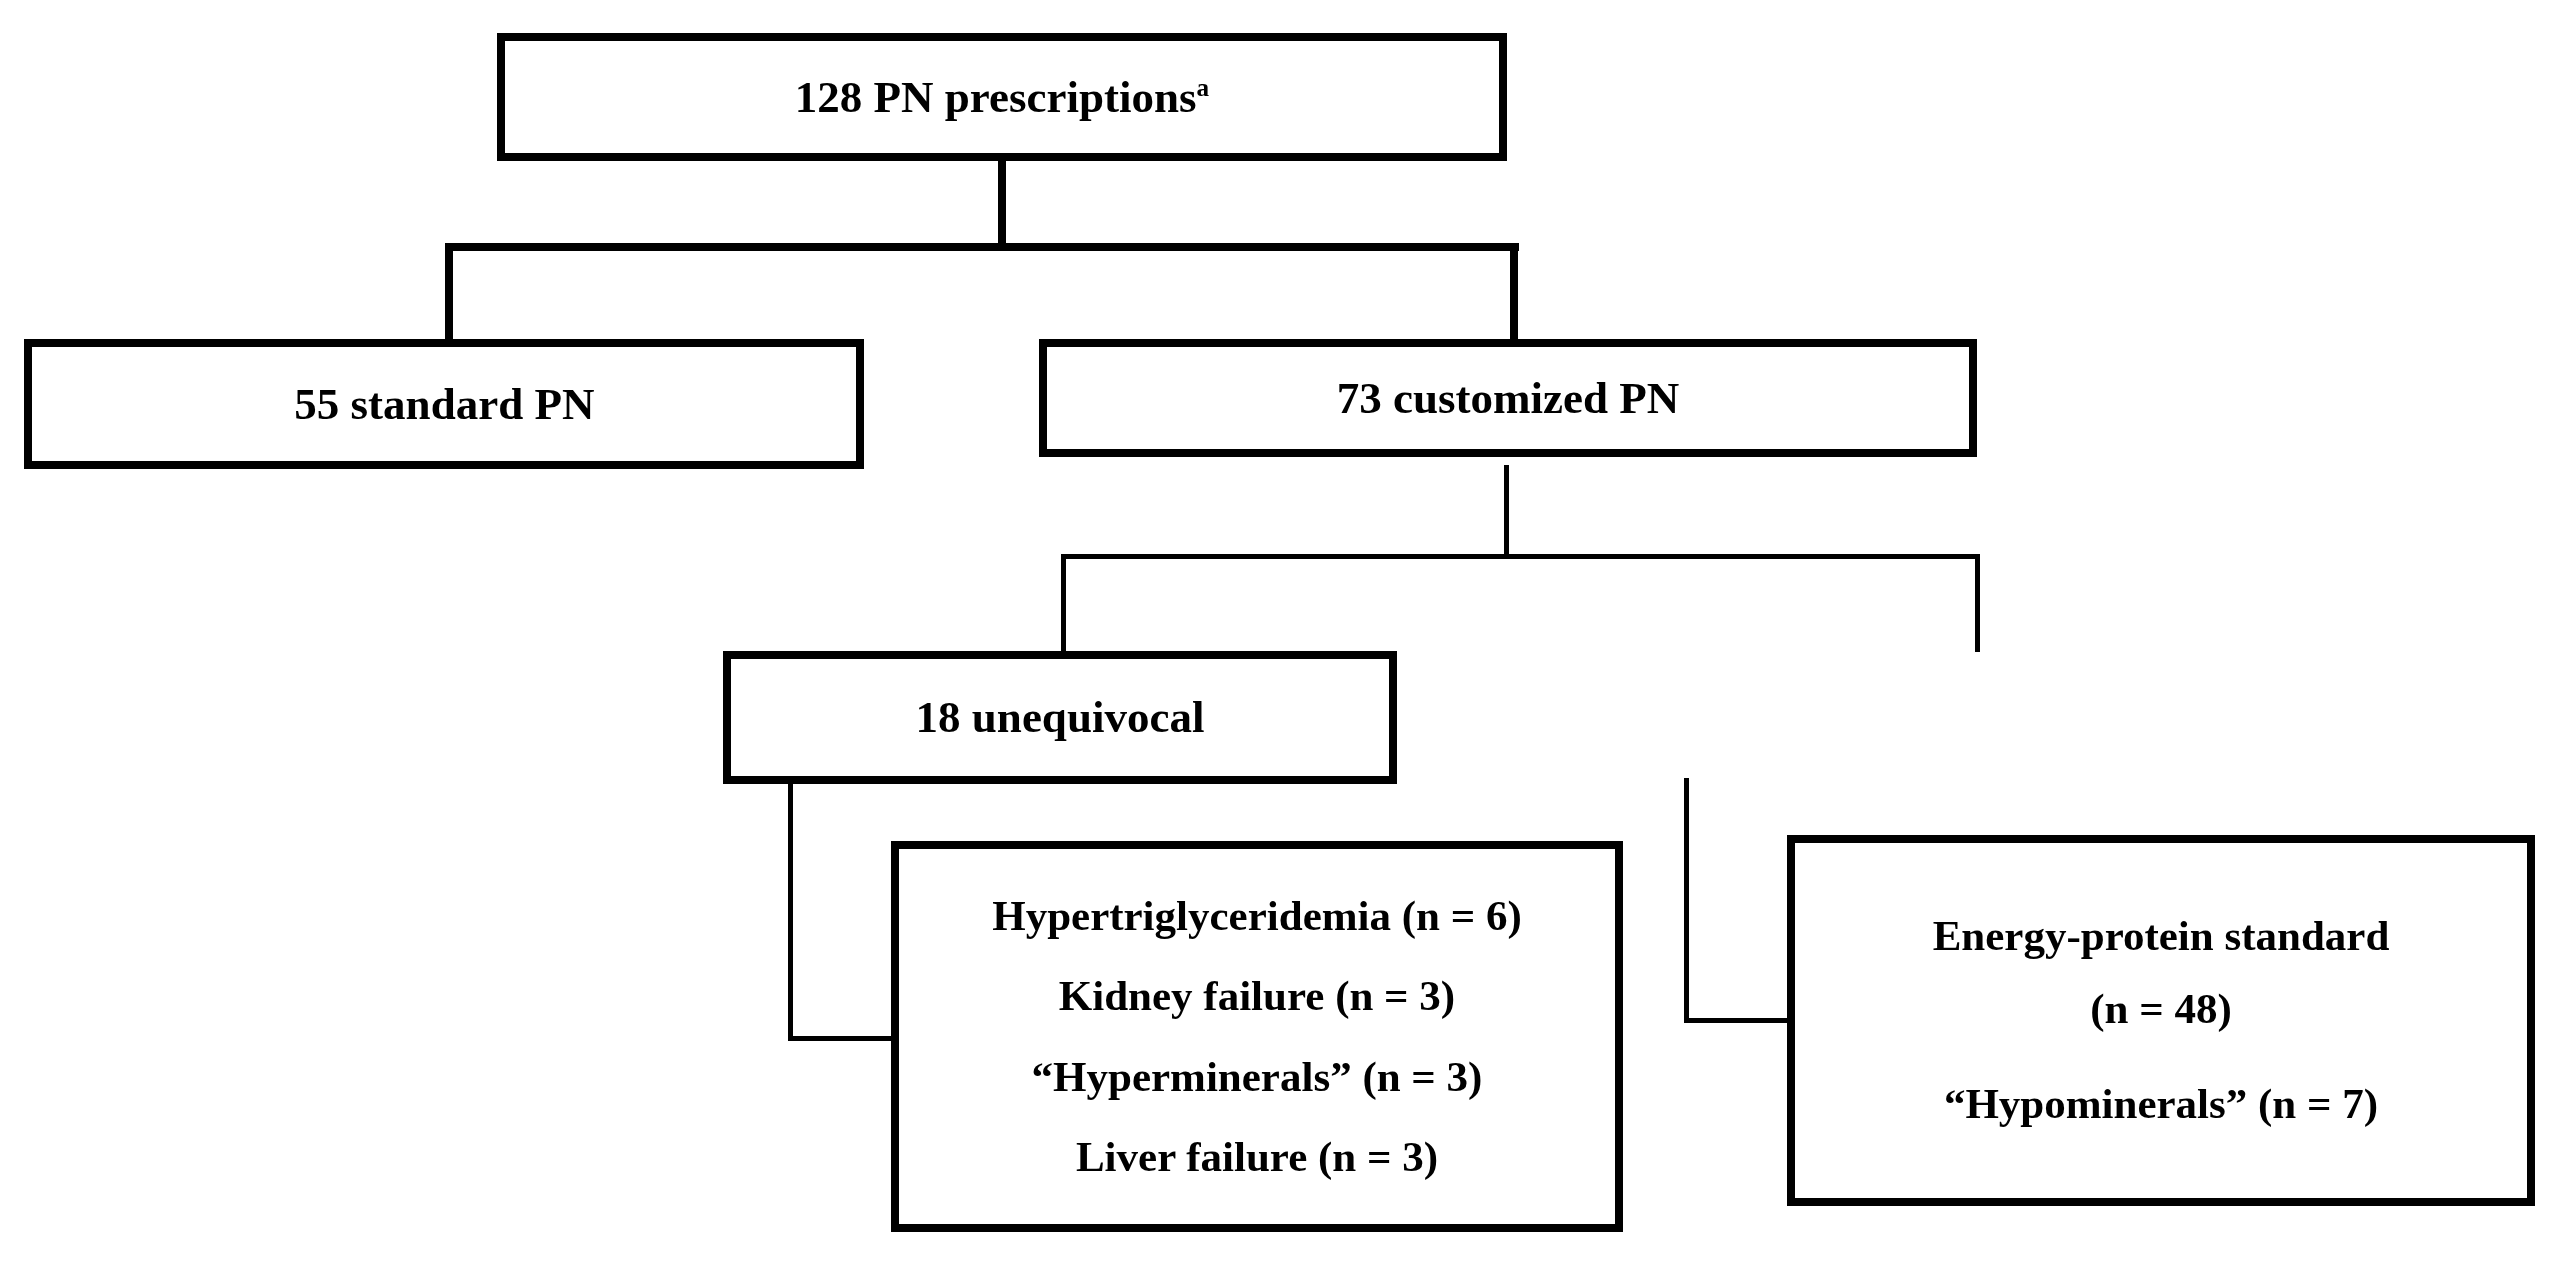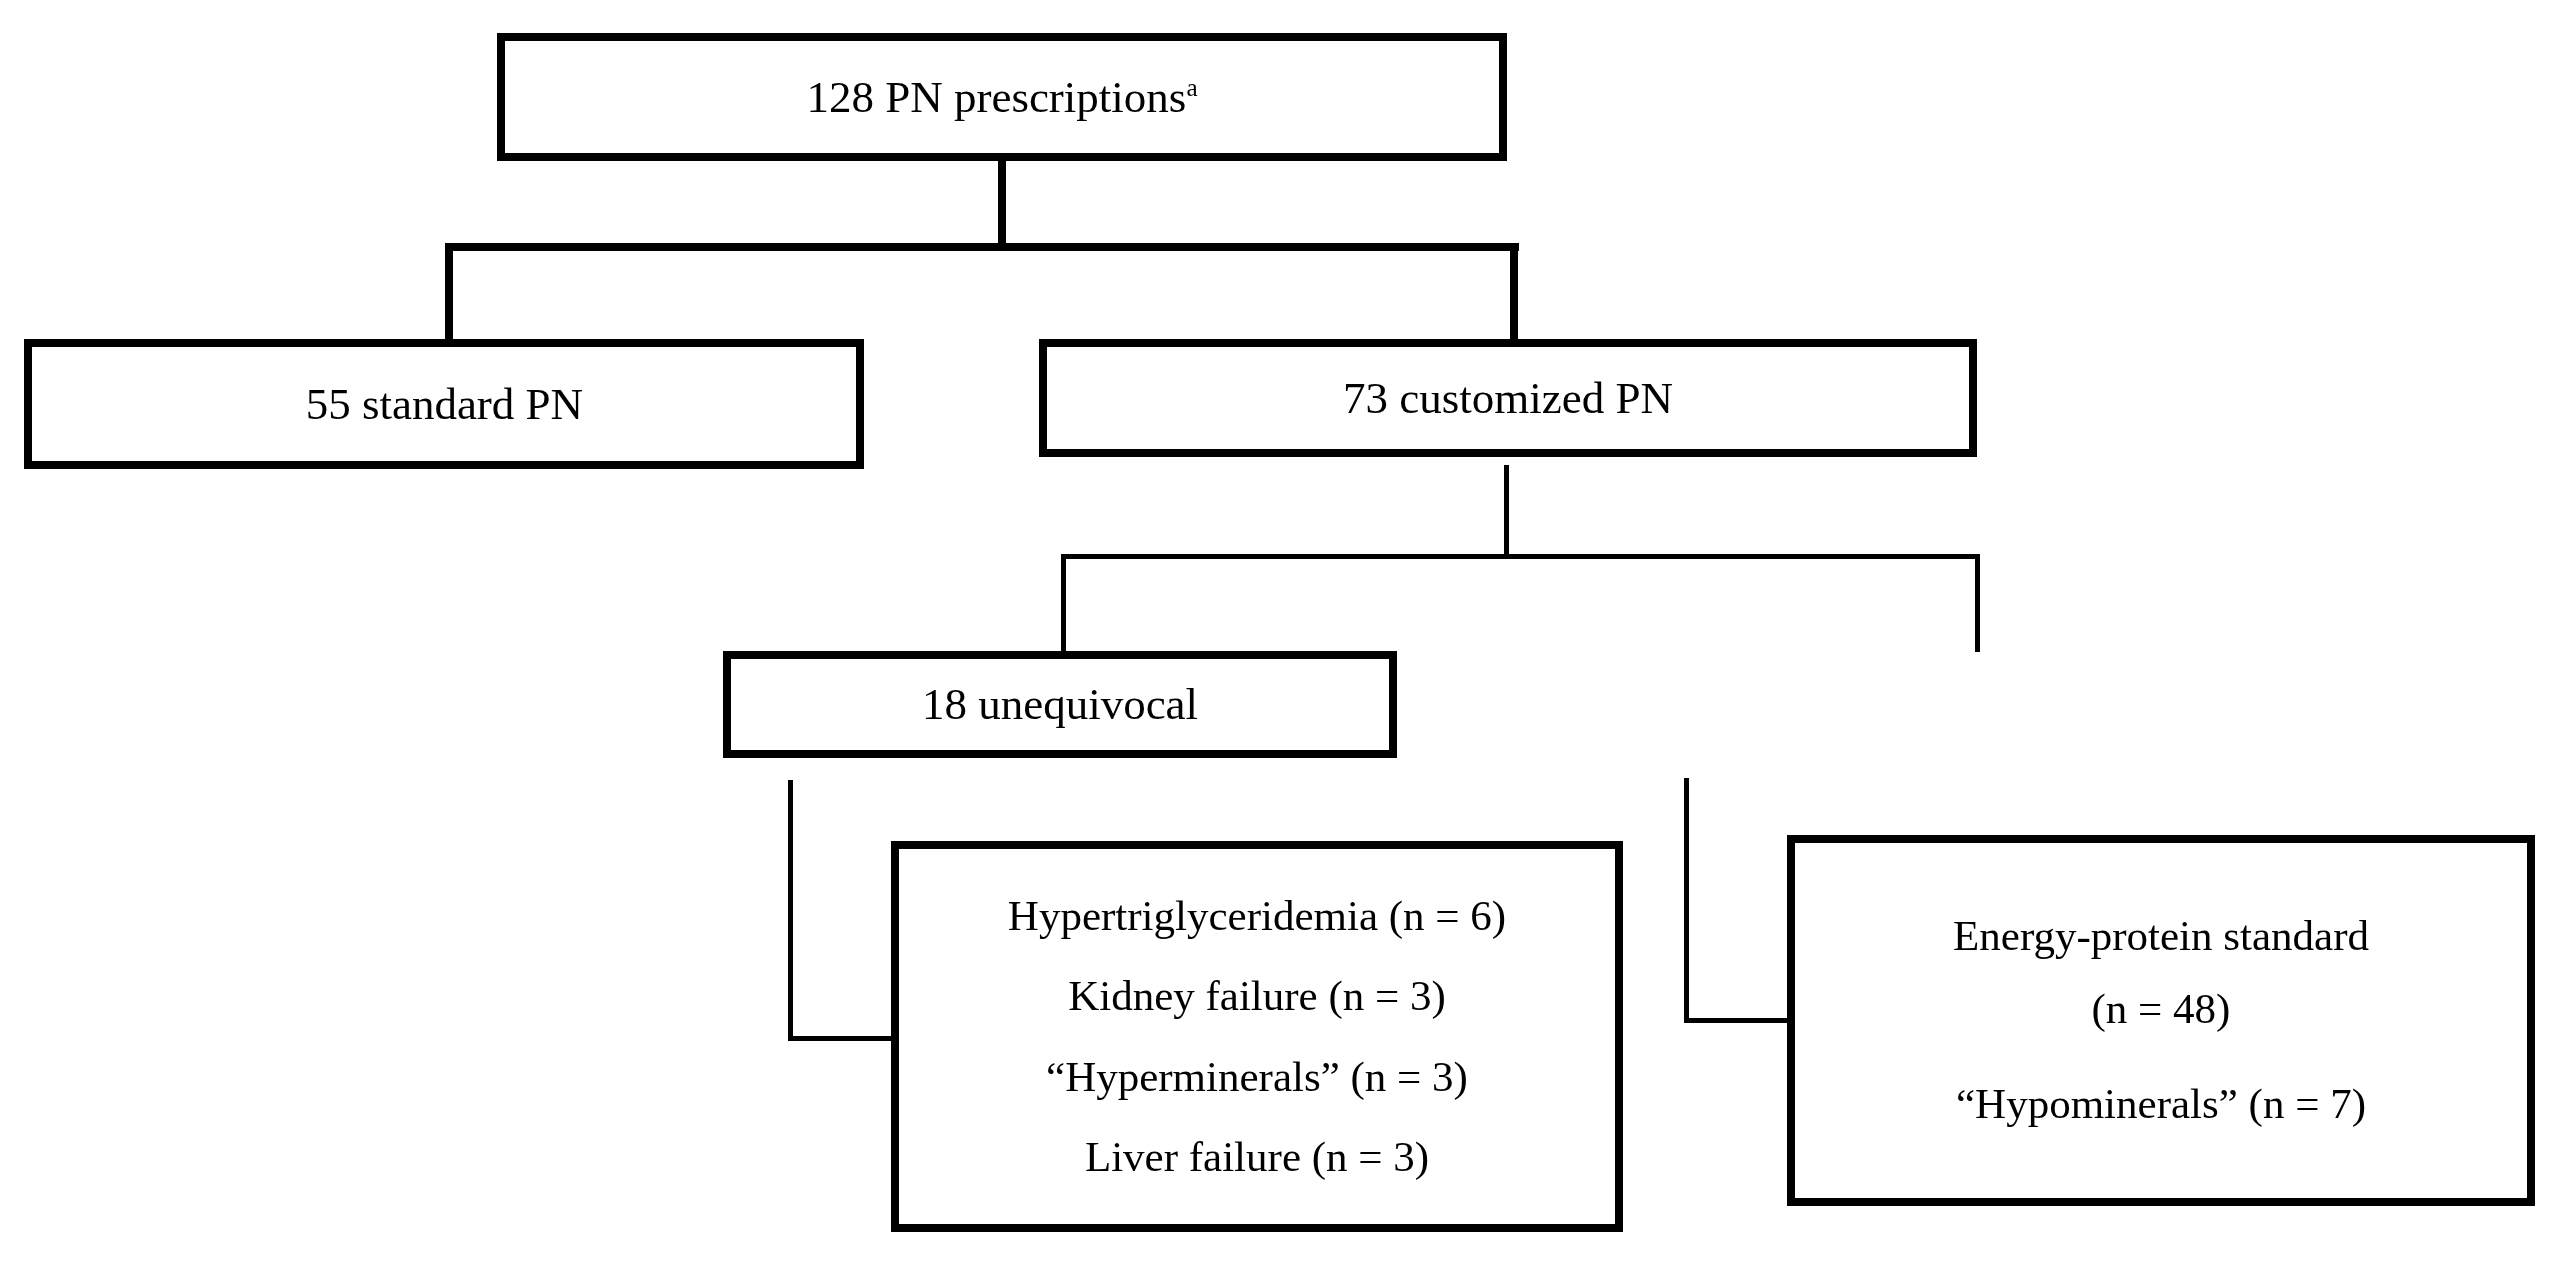--- a/index.html
+++ b/index.html
@@ -22,32 +22,33 @@
     position: absolute;
     box-sizing: border-box;
     background: #ffffff;
     border: 8.4px solid #000000;
     display: flex;
     flex-direction: column;
     align-items: center;
     justify-content: center;
     text-align: left;
     z-index: 3;
+    font-weight: bold;
   }
   .node .line {
     display: block;
     white-space: nowrap;
     line-height: 1.12;
   }
 
   
   #node-root        { left: 497px;  top: 33px;   width: 1010px; height: 128px; }
   #node-standard    { left: 24.4px;   top: 339px;  width: 840px; height: 130px; }
   #node-customized  { left: 1039px; top: 339px;  width: 938px; height: 118px; }
-  #node-unequivocal { left: 723px;  top: 651px;  width: 674px;  height: 107px; }
+  #node-unequivocal { left: 723px;  top: 651px;  width: 674px;  height: 133px; }
   #node-questionable{ left: 1620px; top: 648px;  width: 679px;  height: 133px; }
   #node-unequivocal-detail { left: 891px; top: 841px; width: 732px;  height: 391px; }
   #node-questionable-detail{ left: 1787px; top: 835px; width: 748px;  height: 371px; }
 
   .fs-main  { font-size: 45px; }
   .fs-detail{ font-size: 43px; }
 
   #node-unequivocal-detail .line { margin: 16px 0; }
   #node-questionable-detail .line { margin: 12.2px 0; }
   #node-questionable-detail .gap { height: 23px; }

